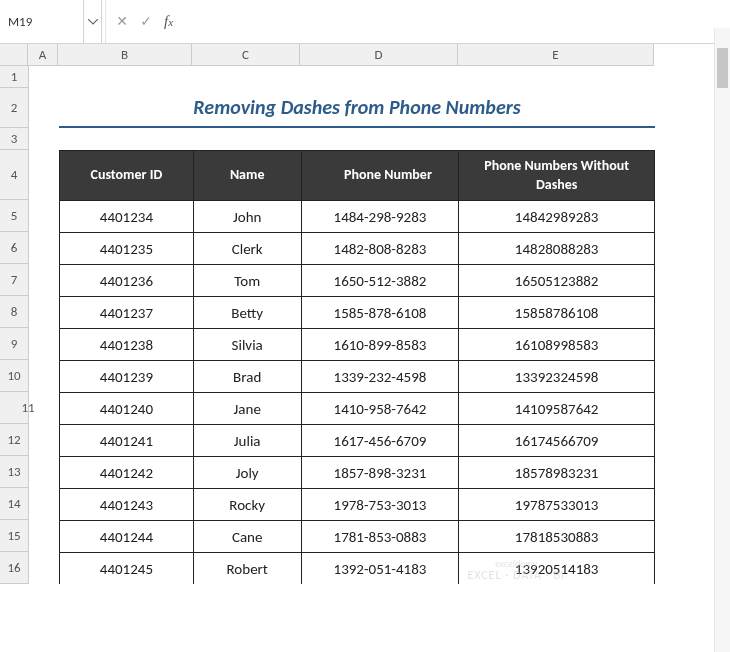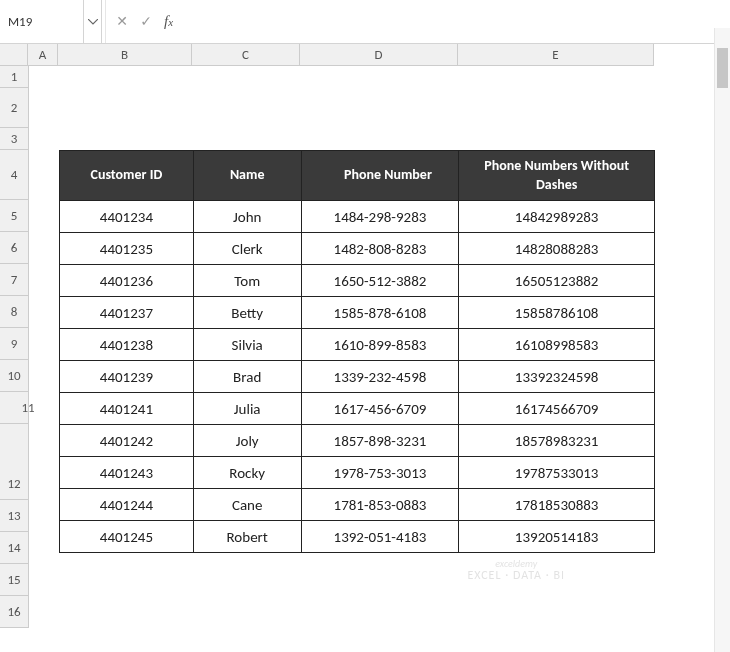--- a/index.html
+++ b/index.html
@@ -198,27 +198,28 @@
         <div class="row-h" style="height: 40px;">2</div>
         <div class="row-h" style="height: 22px;">3</div>
         <div class="row-h" style="height: 50px;">4</div>
         <div class="row-h" style="height: 32px;">5</div>
         <div class="row-h" style="height: 32px;">6</div>
         <div class="row-h" style="height: 32px;">7</div>
         <div class="row-h" style="height: 32px;">8</div>
         <div class="row-h" style="height: 32px;">9</div>
         <div class="row-h" style="height: 32px;">10</div>
         <div class="row-h" style="height: 32px; padding-left: 28px;">11</div>
-        <div class="row-h" style="height: 32px; margin-top: 44px;">12</div>
+        <div class="row-h" style="height: 32px;">12</div>
         <div class="row-h" style="height: 32px;">13</div>
         <div class="row-h" style="height: 32px;">14</div>
         <div class="row-h" style="height: 32px;">15</div>
         <div class="row-h" style="height: 32px;">16</div>
       </div>
     <div class="cells" id="cells" style="width: 626px; height: 518px;">
+        <div class="title-cell" style="position: absolute; left: 30px; top: 22px; width: 596px; height: 40px;">Removing Dashes from Phone Numbers</div>
         <table class="data" style="position: absolute; left: 30px; top: 84px;">
           <thead>
             <tr style="height: 50px;">
               <th style="width: 134px;">Customer ID</th>
               <th style="width: 108px;">Name</th>
               <th style="width: 158px; padding-left: 24px;">Phone Number</th>
               <th style="width: 196px;">Phone Numbers Without Dashes</th>
             </tr>
           </thead>
           <tbody>
@@ -250,20 +251,26 @@
               <td>4401238</td>
               <td>Silvia</td>
               <td>1610-899-8583</td>
               <td>16108998583</td>
             </tr>
             <tr style="height: 32px;">
               <td>4401239</td>
               <td>Brad</td>
               <td>1339-232-4598</td>
               <td>13392324598</td>
+            </tr>
+            <tr style="height: 32px;">
+              <td>4401240</td>
+              <td>Jane</td>
+              <td>1410-958-7642</td>
+              <td>14109587642</td>
             </tr>
             <tr style="height: 32px;">
               <td>4401241</td>
               <td>Julia</td>
               <td>1617-456-6709</td>
               <td>16174566709</td>
             </tr>
             <tr style="height: 32px;">
               <td>4401242</td>
               <td>Joly</td>

